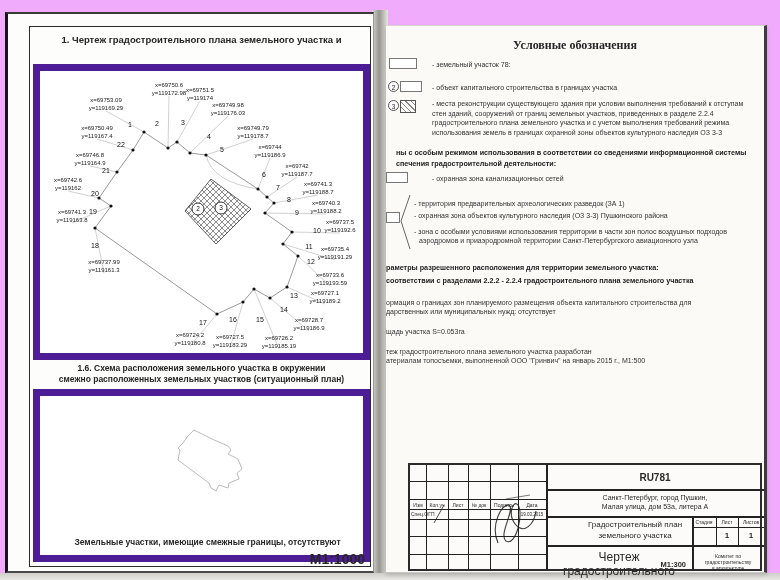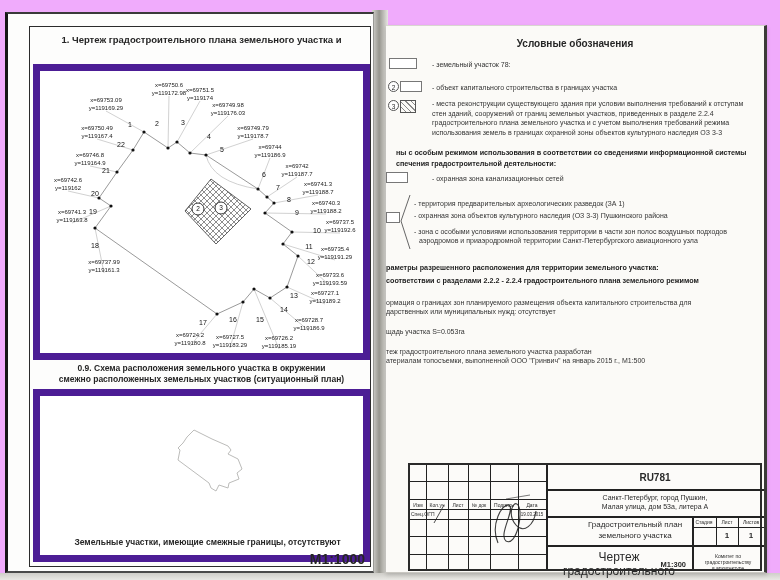--- a/index.html
+++ b/index.html
@@ -168,35 +168,35 @@
         <text x="84" y="151" font-size="6" text-anchor="middle" fill="#1c1c1c">x=69746.8</text>
         <text x="84" y="158.5" font-size="6" text-anchor="middle" fill="#1c1c1c">y=119164.9</text>
         <circle cx="127" cy="144" r="1.6" fill="#111"></circle>
         <text x="115" y="141" font-size="7" text-anchor="middle" fill="#111">22</text>
         <text x="91" y="124" font-size="6" text-anchor="middle" fill="#1c1c1c">x=69750.49</text>
         <text x="91" y="131.5" font-size="6" text-anchor="middle" fill="#1c1c1c">y=119167.4</text>
       </svg>
   </div>
 
   <div class="abs c b t-sec" style="left:33px;top:363px;width:337px;">
-    <div>0.9. Схема расположения земельного участка  в окружении</div>
+    <div>1.6. Схема расположения земельного участка  в окружении</div>
     <div>смежно расположенных земельных участков (ситуационный план)</div>
   </div>
 
   <div class="abs dbox" style="left:33px;top:389px;width:337px;height:173px;">
     <svg id="situ-svg" width="335" height="171" viewBox="33 389 335 171" style="position:absolute;left:0;top:0;">
         <polygon points="187,423 205,432 221,439 224,443 221,447 231,452 235,462 230,466 232,472 222,476 221,481 212,478 209,484 204,481 202,476 171,453 173,443 171,441 176,436 180,430" fill="none" stroke="#bcbcba" stroke-width="1"></polygon>
       </svg>
     <div class="abs c b" style="left:0;top:141px;width:335px;font-size:8.5px;">Земельные участки, имеющие смежные границы, отсутствуют</div>
     <div class="abs r b" style="left:0;top:155px;width:325px;font-size:14px;">М1:1000</div>
   </div>
 
   <div class="abs page-right"></div>
 
-  <div class="abs c b" style="left:425px;top:38px;width:300px;font-size:10px;">Условные обозначения</div>
+  <div class="abs c b" style="left:425px;top:38px;width:300px;font-size:12px;font-family:Liberation Serif, serif;">Условные обозначения</div>
 
   <div class="abs sym-rect" style="left:389px;top:58px;width:28px;height:11px;"></div>
   <div class="abs rp" style="left:432px;top:60px;width:330px;">- земельный участок 78:</div>
 
   <div class="abs badge" style="left:388px;top:81px;">2</div>
   <div class="abs sym-rect" style="left:400px;top:81px;width:22px;height:11px;"></div>
   <div class="abs rp" style="left:432px;top:83px;width:330px;">- объект капитального строительства в границах участка</div>
 
   <div class="abs badge" style="left:388px;top:100px;">3</div>
   <div class="abs hatchbox" style="left:400px;top:100px;width:16px;height:13px;"></div>
@@ -218,21 +218,21 @@
   <div class="abs sym-rect" style="left:386px;top:212px;width:14px;height:11px;"></div>
   <svg class="abs" style="left:398px;top:193px;" width="14" height="58" viewBox="0 0 14 58">
     <polyline points="12,2 3,28 12,56" fill="none" stroke="#666" stroke-width="1"></polyline>
   </svg>
   <div class="abs rp" style="left:414px;top:199px;width:352px;">- территория предварительных археологических разведок (ЗА 1)</div>
   <div class="abs rp" style="left:414px;top:211px;width:352px;">- охранная зона объектов культурного наследия (ОЗ 3-3) Пушкинского района</div>
   <div class="abs rp" style="left:414px;top:227px;width:352px;">- зона с особыми условиями использования территории в части зон полос воздушных подходов</div>
   <div class="abs rp" style="left:419px;top:236px;width:352px;">аэродромов и приаэродромной территории Санкт-Петербургского авиационного узла</div>
 
   <div class="abs rp-b" style="left:386px;top:262px;width:378px;">раметры разрешенного расположения для территории земельного участка:</div>
-  <div class="abs rp-b" style="left:386px;top:275px;width:378px;">соответствии с разделами 2.2.2 - 2.2.4 градостроительного плана земельного режимом</div>
+  <div class="abs rp-b" style="left:386px;top:275px;width:378px;">соответствии с разделами 2.2.2 - 2.2.4 градостроительного плана земельного участка</div>
 
   <div class="abs rp" style="left:386px;top:298px;width:378px;">ормация о границах зон планируемого размещения объекта капитального строительства для</div>
   <div class="abs rp" style="left:386px;top:307px;width:378px;">дарственных или муниципальных нужд: отсутствует</div>
 
   <div class="abs rp" style="left:386px;top:327px;width:378px;">щадь участка S=0.053га</div>
 
   <div class="abs rp" style="left:386px;top:347px;width:378px;">теж градостроительного плана земельного участка разработан</div>
   <div class="abs rp" style="left:386px;top:356px;width:378px;">атериалам топосъемки, выполненной ООО "Гринвич" на январь 2015 г., М1:500</div>
 
   <div class="abs" style="left:408px;top:463px;width:354px;height:108px;border:2px solid #2a2a2a;box-sizing:border-box;background:#fcfbf9;">

